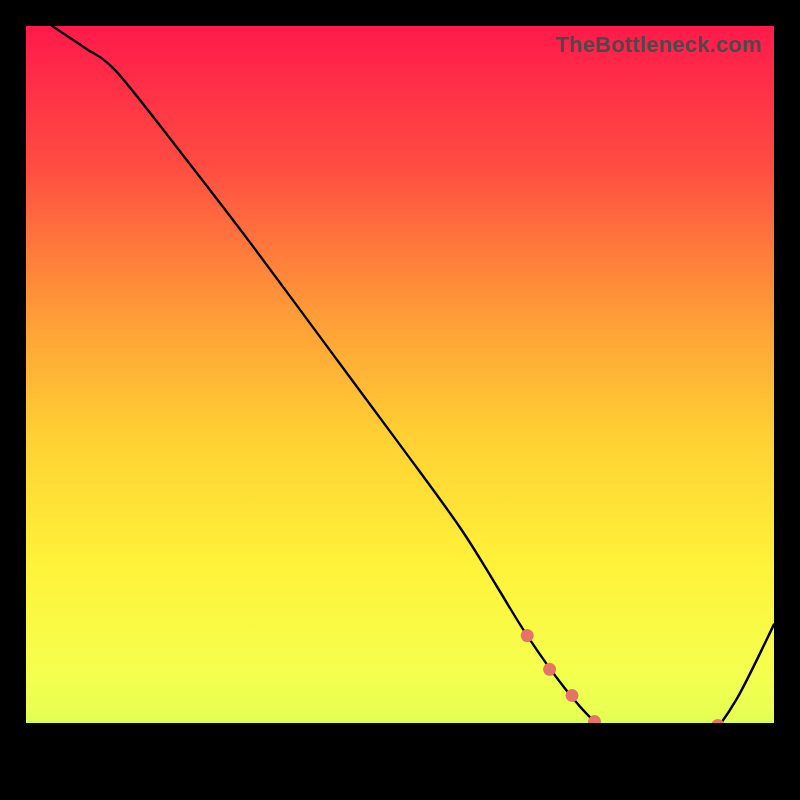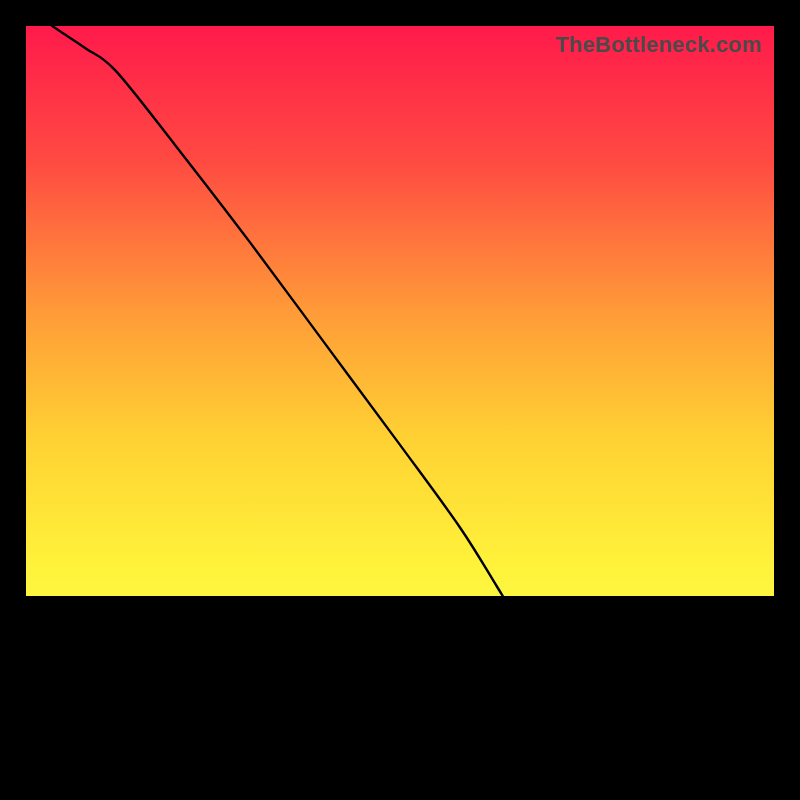--- a/index.html
+++ b/index.html
@@ -15,21 +15,21 @@
     position: relative;
     width: 800px;
     height: 800px;
     background: #000;
   }
   .plot-area {
     position: absolute;
     left: 26px;
     top: 26px;
     width: 748px;
-    height: 570px;
+    height: 697px;
     overflow: hidden;
   }
   .gradient-bg {
     position: absolute;
     inset: 0;
   }
   .watermark {
     position: absolute;
     top: 6px;
     right: 12px;

